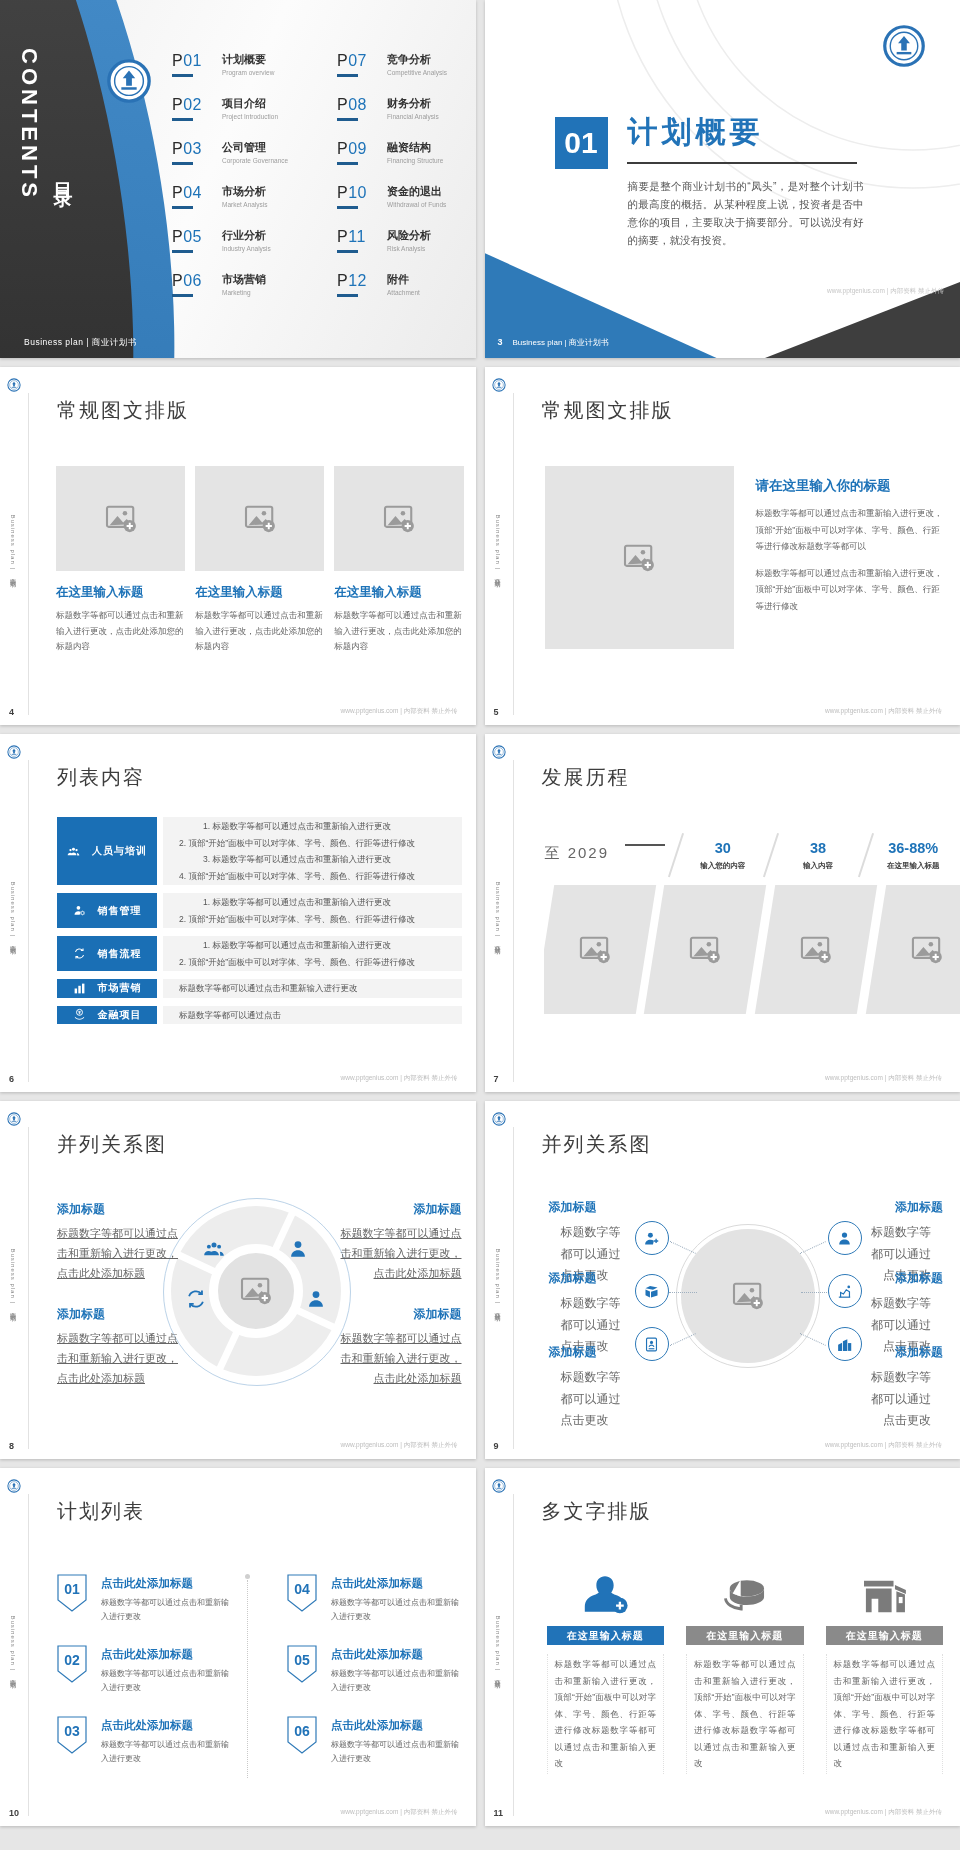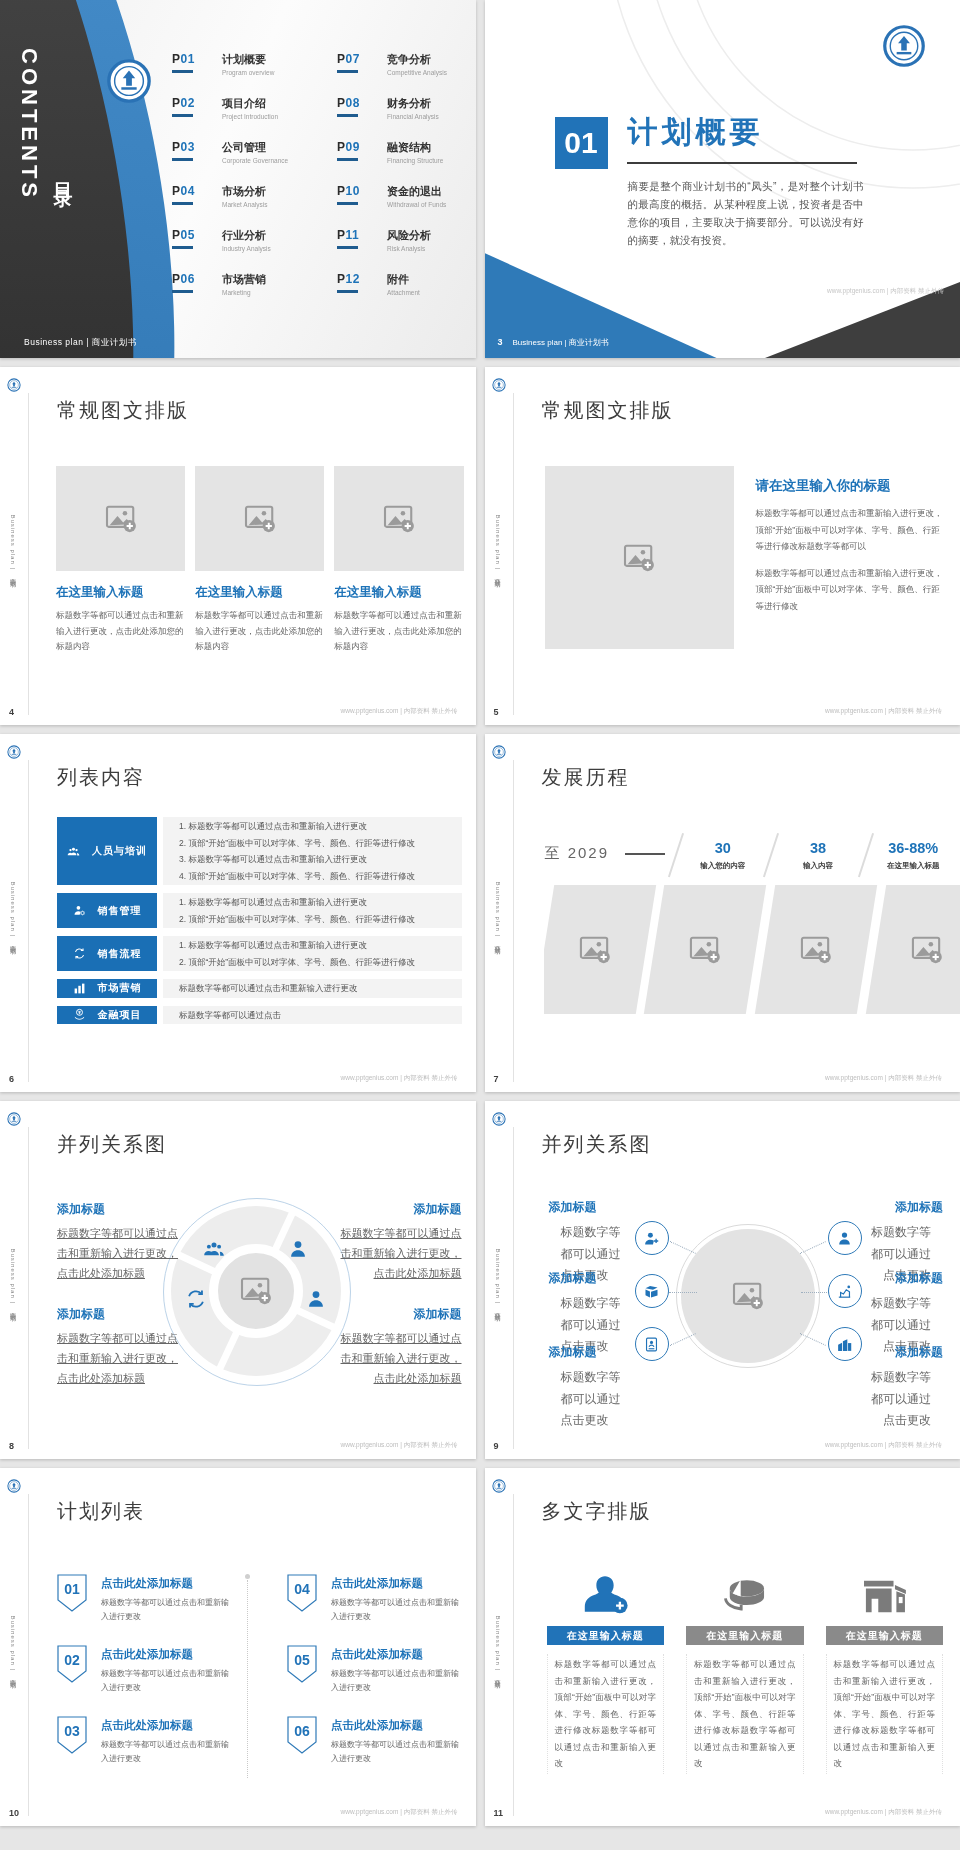--- a/index.html
+++ b/index.html
@@ -28,21 +28,21 @@
   .s1-contents{position:absolute;left:16px;top:48px;writing-mode:vertical-rl;color:#fff;
     font-size:22px;font-weight:bold;letter-spacing:4px;}
   .s1-mulu{position:absolute;left:50px;top:168px;writing-mode:vertical-rl;color:#fff;
     font-size:19px;font-weight:bold;letter-spacing:6px;}
   .s1-logo{position:absolute;left:106px;top:58px;width:46px;height:46px;}
   .s1-logo svg{width:46px;height:46px;}
   .s1-toc{position:absolute;left:172px;top:52px;display:grid;grid-template-rows:repeat(6,44px);
     grid-auto-flow:column;grid-template-columns:165px 150px;}
   .toc-item{display:flex;align-items:flex-start;}
   .toc-left{width:50px;flex:0 0 50px;}
-  .toc-num{font-size:12px;font-weight:bold;color:#1e73b8;letter-spacing:.5px;}
+  .toc-num{font-size:16px;font-weight:normal;color:#1e73b8;letter-spacing:.5px;}
   .toc-num::first-letter{color:#2b2b2b;}
   .toc-bar{width:21px;height:2.5px;background:#1f5c8f;margin-top:4px;}
   .toc-zh{font-size:11px;font-weight:bold;color:#333;}
   .toc-en{font-size:6.5px;color:#9d9d9d;margin-top:2px;}
   .s1-footer{position:absolute;left:24px;bottom:9px;color:#fff;font-size:8.5px;letter-spacing:.5px;}
   
   .s2-arcs{position:absolute;right:0;top:0;}
   .s2-logo{position:absolute;right:34px;top:24px;width:44px;height:44px;}
   .s2-logo svg{width:44px;height:44px;}
   .s2-num{position:absolute;left:70px;top:117px;width:53px;height:52px;background:#2173b8;color:#fff;
@@ -68,23 +68,23 @@
   .pic1-right{position:absolute;left:271px;right:14px;top:110px;}
   .pic1-right h4{margin:0;font-size:13.5px;color:#1e73b8;}
   .pic1-right p{margin:10px 0 0;font-size:8.5px;line-height:1.95;color:#666;}
   
   .list-rows{position:absolute;left:57px;right:14px;top:83px;display:flex;flex-direction:column;gap:8px;}
   .list-row{display:flex;align-items:stretch;}
   .list-label{flex:0 0 100px;background:#1a6fb5;color:#fff;display:flex;align-items:center;justify-content:center;
     gap:12px;font-size:10px;font-weight:bold;letter-spacing:1px;}
   .list-label svg{width:13px;height:13px;}
   .list-text{flex:1;margin-left:6px;background:#f3f3f3;color:#555;font-size:8.5px;
-    display:flex;align-items:center;padding:1px 4px 1px 16px;white-space:pre-line;line-height:16.5px;}
+    display:flex;align-items:center;padding:1px 4px 1px 16px;white-space:pre-line;line-height:16.5px;text-align:center;}
   
-  .era{position:absolute;left:60px;top:110px;font-size:15px;color:#666;display:flex;align-items:center;gap:16px;letter-spacing:2px;}
+  .era{position:absolute;left:60px;top:110px;font-size:15px;color:#666;display:flex;align-items:flex-start;gap:16px;letter-spacing:2px;}
   .era .dash{width:40px;height:2px;background:#555;}
   .tstats{position:absolute;left:190px;right:0;top:98px;display:flex;align-items:center;}
   .tslash{width:1.5px;height:46px;background:#dcdcdc;transform:rotate(18deg);flex:0 0 1.5px;}
   .tstat{flex:1;text-align:center;}
   .tstat b{display:block;font-size:14.5px;color:#1e73b8;}
   .tstat span{display:block;margin-top:5px;font-size:7.5px;color:#3f3f3f;font-weight:bold;}
   .tboxes{position:absolute;left:59px;right:-18px;top:151px;height:129px;display:flex;gap:9px;overflow:hidden;}
   .tbox{flex:1;background:#e4e4e4;transform:skewX(-9deg);display:flex;align-items:center;justify-content:center;color:#9b9b9b;}
   .tbox .unskew{transform:skewX(9deg);}
   

